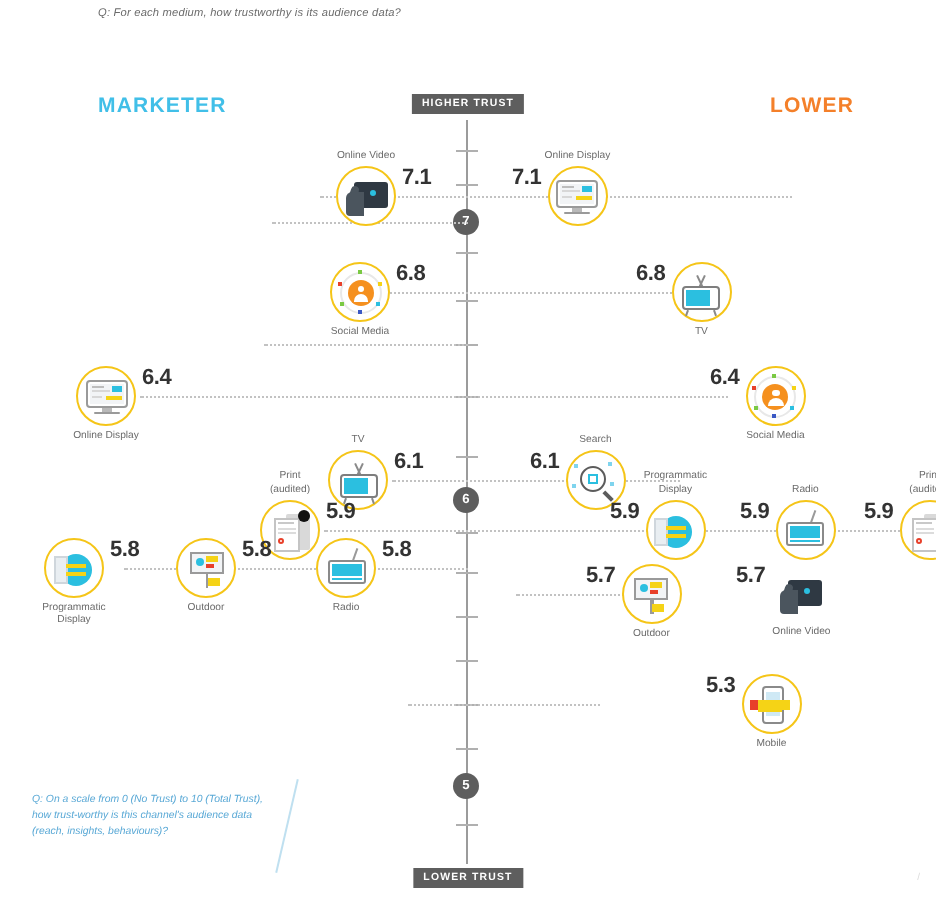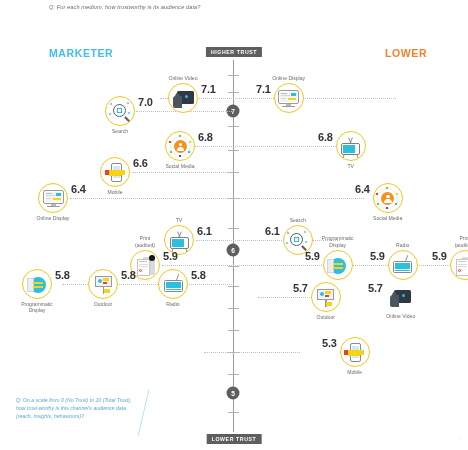--- a/index.html
+++ b/index.html
@@ -210,68 +210,40 @@
           <div class="ov-s"></div>
           <div class="ov-d"></div>
           <div class="ov-th"></div>
           <div class="ov-h"></div>
         </div>
       <div class="cap above">Online Video</div>
     </div>
     <div class="val">7.1</div>
   </div>
 
-  <div class="item left-side" style="left:105px;top:96px;">
-    <div class="bubble">
-      <div class="ic">
-        <div class="sr-ring"></div>
-          <div class="sr-sq"></div>
-          <div class="sr-hand"></div>
-        <div class="sr-d" style="left:1px;top:3px"></div>
-          <div class="sr-d" style="left:18px;top:2px"></div>
-        <div class="sr-d" style="left:0px;top:13px"></div>
-          <div class="sr-d" style="left:19px;top:12px"></div>
-      </div>
-      <div class="cap">Search</div>
-    </div>
-    <div class="val">7.0</div>
-  </div>
 
   <div class="item left-side" style="left:165px;top:131px;">
     <div class="bubble">
       <div class="ic">
         <div class="sm-out"></div>
           <div class="sm-c"></div>
           <div class="sm-h"></div>
           <div class="sm-b"></div>
         <div class="sm-n" style="left:0px;top:6px;background:#e8402a"></div>
         <div class="sm-n" style="left:10px;top:0px;background:#7ac943"></div>
         <div class="sm-n" style="left:20px;top:6px;background:#f5d316"></div>
         <div class="sm-n" style="left:19px;top:16px;background:#2bbfe0"></div>
         <div class="sm-n" style="left:10px;top:20px;background:#3a58c4"></div>
         <div class="sm-n" style="left:1px;top:16px;background:#7ac943"></div>
       </div>
       <div class="cap">Social Media</div>
     </div>
     <div class="val">6.8</div>
   </div>
 
-  <div class="item left-side" style="left:100px;top:157px;">
-    <div class="bubble">
-      <div class="ic">
-          <div class="mb-ph"></div>
-          <div class="mb-scr"></div>
-          <div class="mb-r"></div>
-          <div class="mb-y"></div>
-          <div class="mb-y2"></div>
-        </div>
-      <div class="cap">Mobile</div>
-    </div>
-    <div class="val">6.6</div>
-  </div>
 
   <div class="item left-side" style="left:38px;top:183px;">
     <div class="bubble">
       <div class="ic">
           <div class="od-m"></div>
           <div class="od-s"></div>
           <div class="od-l1"></div>
           <div class="od-l2"></div>
           <div class="od-l3"></div>
           <div class="od-cb"></div>
@@ -490,21 +462,21 @@
           <div class="ov-s"></div>
           <div class="ov-d"></div>
           <div class="ov-th"></div>
           <div class="ov-h"></div>
         </div>
       <div class="cap">Online Video</div>
     </div>
     <div class="val">5.7</div>
   </div>
 
-  <div class="item right-side" style="left:322px;top:337px;">
+  <div class="item right-side" style="left:353px;top:337px;">
     <div class="bubble">
       <div class="ic">
           <div class="mb-ph"></div>
           <div class="mb-scr"></div>
           <div class="mb-r"></div>
           <div class="mb-y"></div>
           <div class="mb-y2"></div>
         </div>
       <div class="cap">Mobile</div>
     </div>

